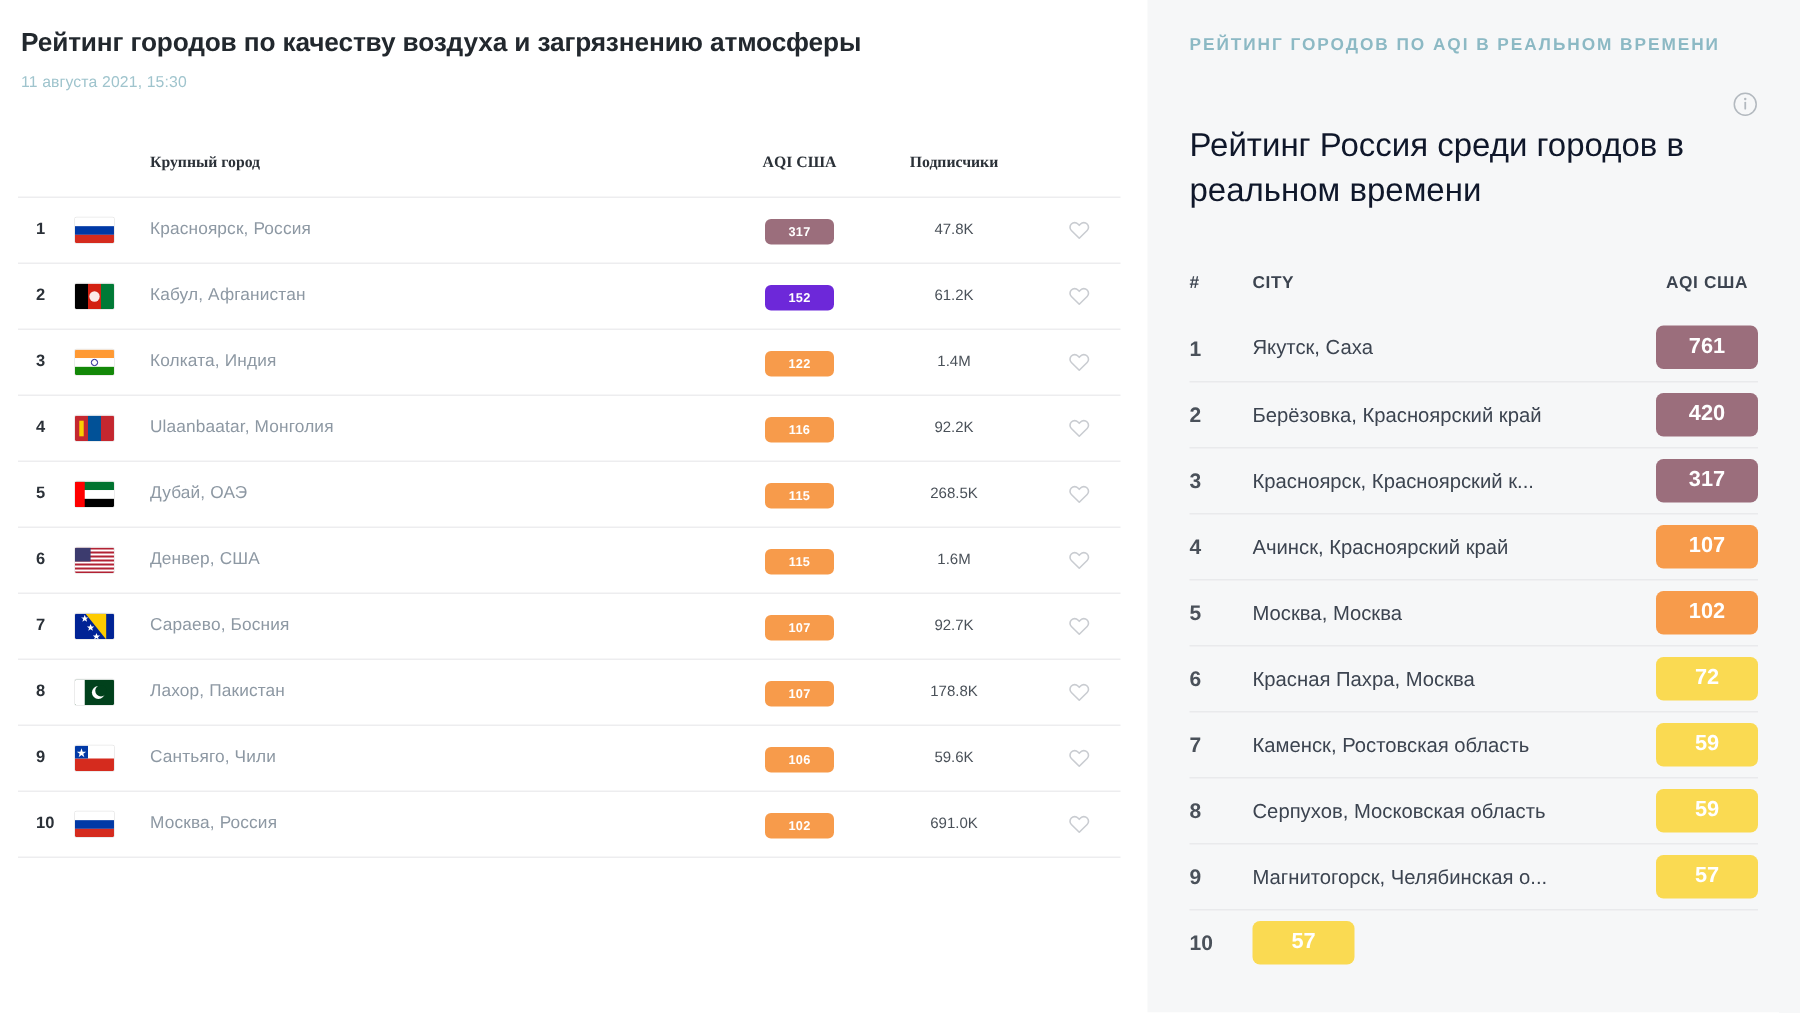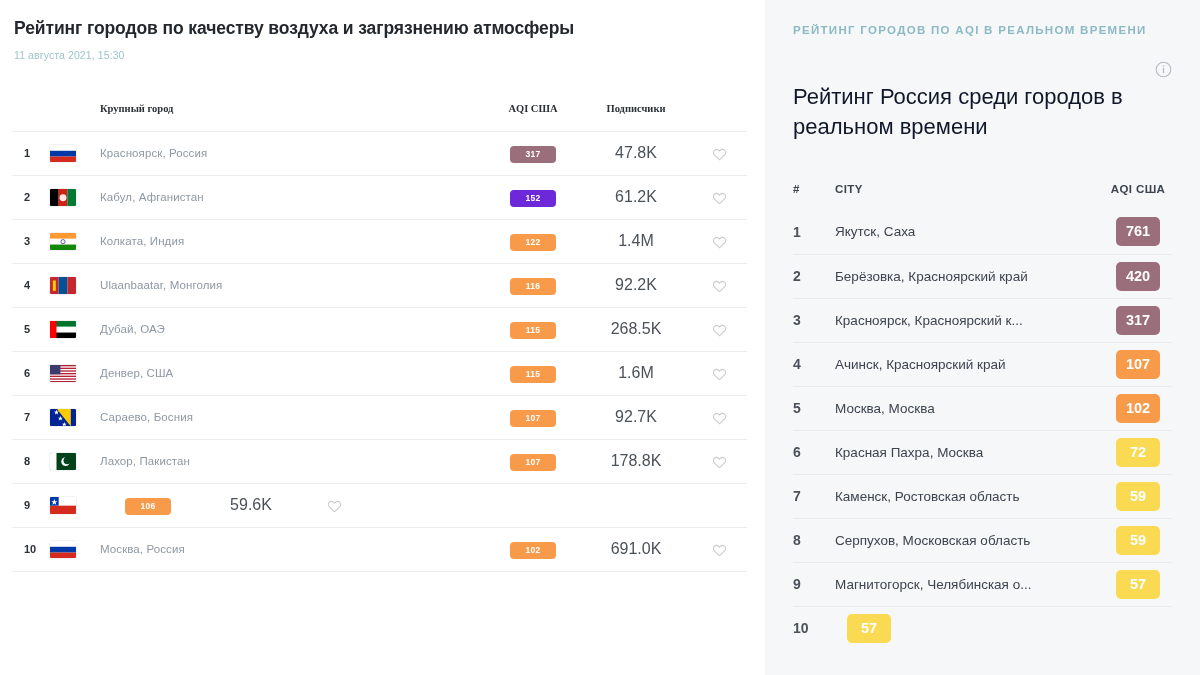--- a/index.html
+++ b/index.html
@@ -58,21 +58,21 @@
     height: 44px;
     border-bottom: 1px solid #ededef;
   }
   .lt-row .col-rank {
     font-size: 11px; font-weight: bold; color: #2b3138;
   }
   .lt-row .col-city {
     font-size: 11.5px; color: #8d98a3; letter-spacing: 0.1px;
   }
   .lt-row .col-subs {
-    font-size: 16px; color: #4a5159; font-weight: normal;
+    font-size: 10px; color: #4a5159; font-weight: normal;
   }
 
   .flag {
     width: 26px; height: 17px;
     border-radius: 1px;
     overflow: hidden;
     display: block;
     box-shadow: 0 0 0 0.5px rgba(0,0,0,0.10);
   }
 
@@ -151,21 +151,21 @@
   .rt-row:first-child { border-top: none; }
   .rt-row .rcol-rank {
     font-size: 14px; font-weight: bold; color: #4a515a;
   }
   .rt-row .rcol-city {
     font-size: 13.5px; color: #3c4450;
     white-space: nowrap; overflow: hidden; text-overflow: clip;
   }
   .rbadge {
     display: inline-block;
-    width: 44px;
+    width: 68px;
     padding: 6px 0 7px;
     border-radius: 5px;
     font-size: 14.5px;
     font-weight: bold;
     color: #ffffff;
     text-align: center;
   }
 </style>
 </head>
 <body>
@@ -335,20 +335,21 @@
         <div class="lt-row">
           <div class="col-rank">9</div>
           <div class="col-flag">
             <span class="flag"><svg viewBox="0 0 30 20">
                 <rect width="30" height="10" fill="#fff"></rect>
                 <rect y="10" width="30" height="10" fill="#d52b1e"></rect>
                 <rect width="10" height="10" fill="#0039a6"></rect>
                 <polygon points="5,2.2 5.9,4.8 8.6,4.8 6.4,6.4 7.2,9 5,7.4 2.8,9 3.6,6.4 1.4,4.8 4.1,4.8" fill="#fff"></polygon>
               </svg></span>
           </div>
+          <div class="col-city">Сантьяго, Чили</div>
           <div class="col-aqi"><span class="badge" style="background:#f79b4b">106</span></div>
           <div class="col-subs">59.6K</div>
           <div class="col-fav"><span class="heart"><svg viewBox="0 0 24 24" width="15" height="15">
                 <path d="M12 20.5 3.6 12.3a4.9 4.9 0 0 1 0-7 4.9 4.9 0 0 1 7 0l1.4 1.4 1.4-1.4a4.9 4.9 0 0 1 7 0 4.9 4.9 0 0 1 0 7z" fill="none" stroke="#c9ccd1" stroke-width="1.7" stroke-linejoin="round"></path>
               </svg></span></div>
         </div>
         <div class="lt-row">
           <div class="col-rank">10</div>
           <div class="col-flag">
             <span class="flag"><svg viewBox="0 0 30 20">

